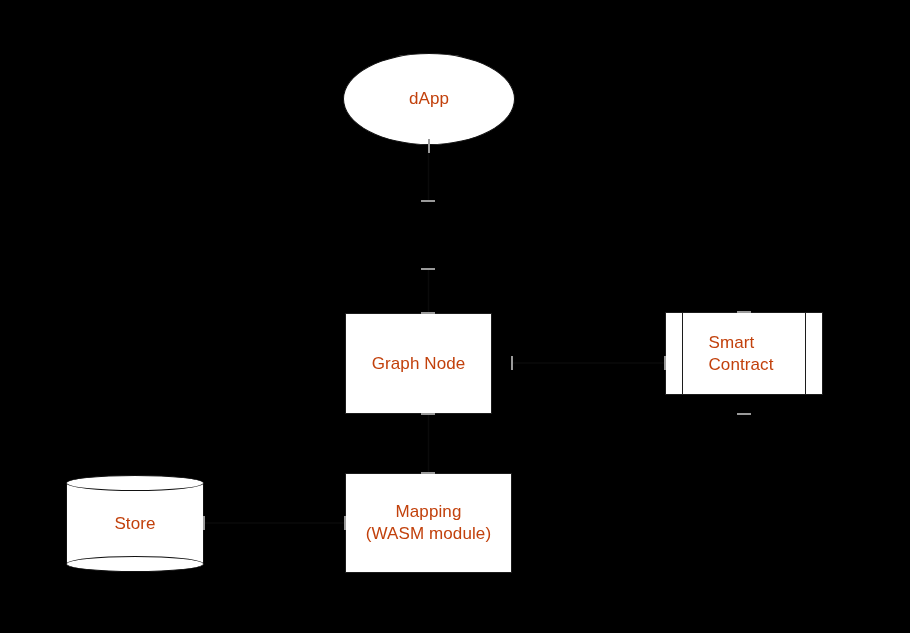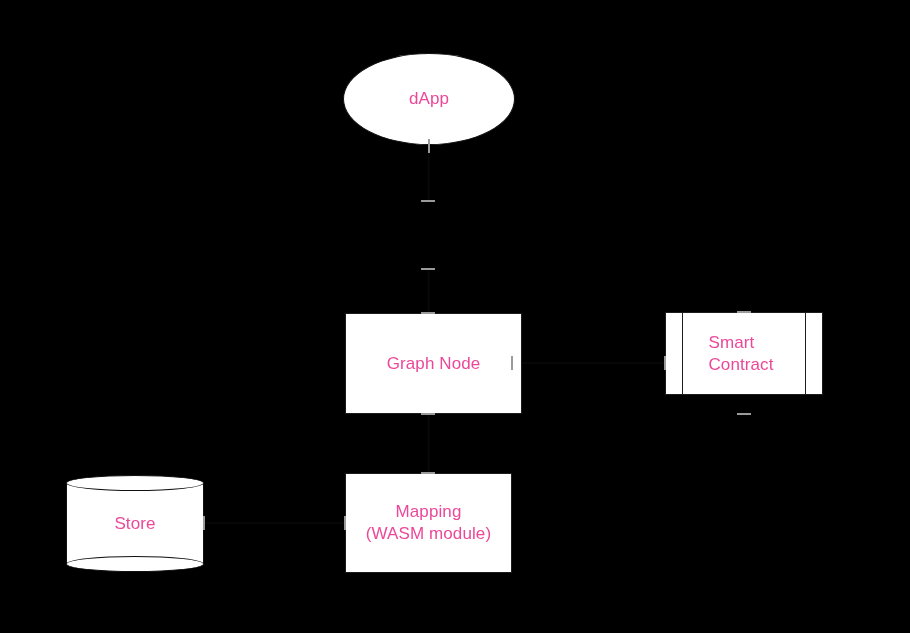--- a/index.html
+++ b/index.html
@@ -24,21 +24,21 @@
     background: #ffffff;
     color: #000000;
     display: flex;
     align-items: center;
     justify-content: center;
     text-align: center;
   }
   .node-label {
     font-size: 17px;
     line-height: 22px;
-    color: #ec4899;
+    color: #c2410c;
     letter-spacing: 0.1px;
     white-space: pre-line;
     padding: 0 6px;
   }
 
   
   .ellipse-node {
     border: 1.6px solid #111111;
     border-radius: 50%;
   }
@@ -147,21 +147,21 @@
   </svg>
 
   <div class="node ellipse-node" style="left:343px; top:53px; width:172px; height:92px;">
     <span class="node-label">dApp</span>
   </div>
   <div class="nub v" style="left:427.5px; top:139px;"></div>
 
   <div class="nub h" style="left:421px; top:200px;"></div>
   <div class="nub h" style="left:421px; top:268px;"></div>
 
-  <div class="node rect-node" style="left:345px; top:313px; width:177px; height:101px;text-align:center;">
+  <div class="node rect-node" style="left:345px; top:313px; width:147px; height:101px;text-align:center;">
     <span class="node-label">Graph Node</span>
   </div>
   <div class="nub h" style="left:421px; top:312px;"></div>
   <div class="nub h" style="left:421px; top:413px;"></div>
   <div class="nub v" style="left:511px; top:356px;"></div>
 
   <div class="node subroutine-node" style="left:665px; top:312px; width:158px; height:83px;">
     <span class="side-rule left"></span>
     <span class="side-rule right"></span>
     <span class="node-label">Smart

